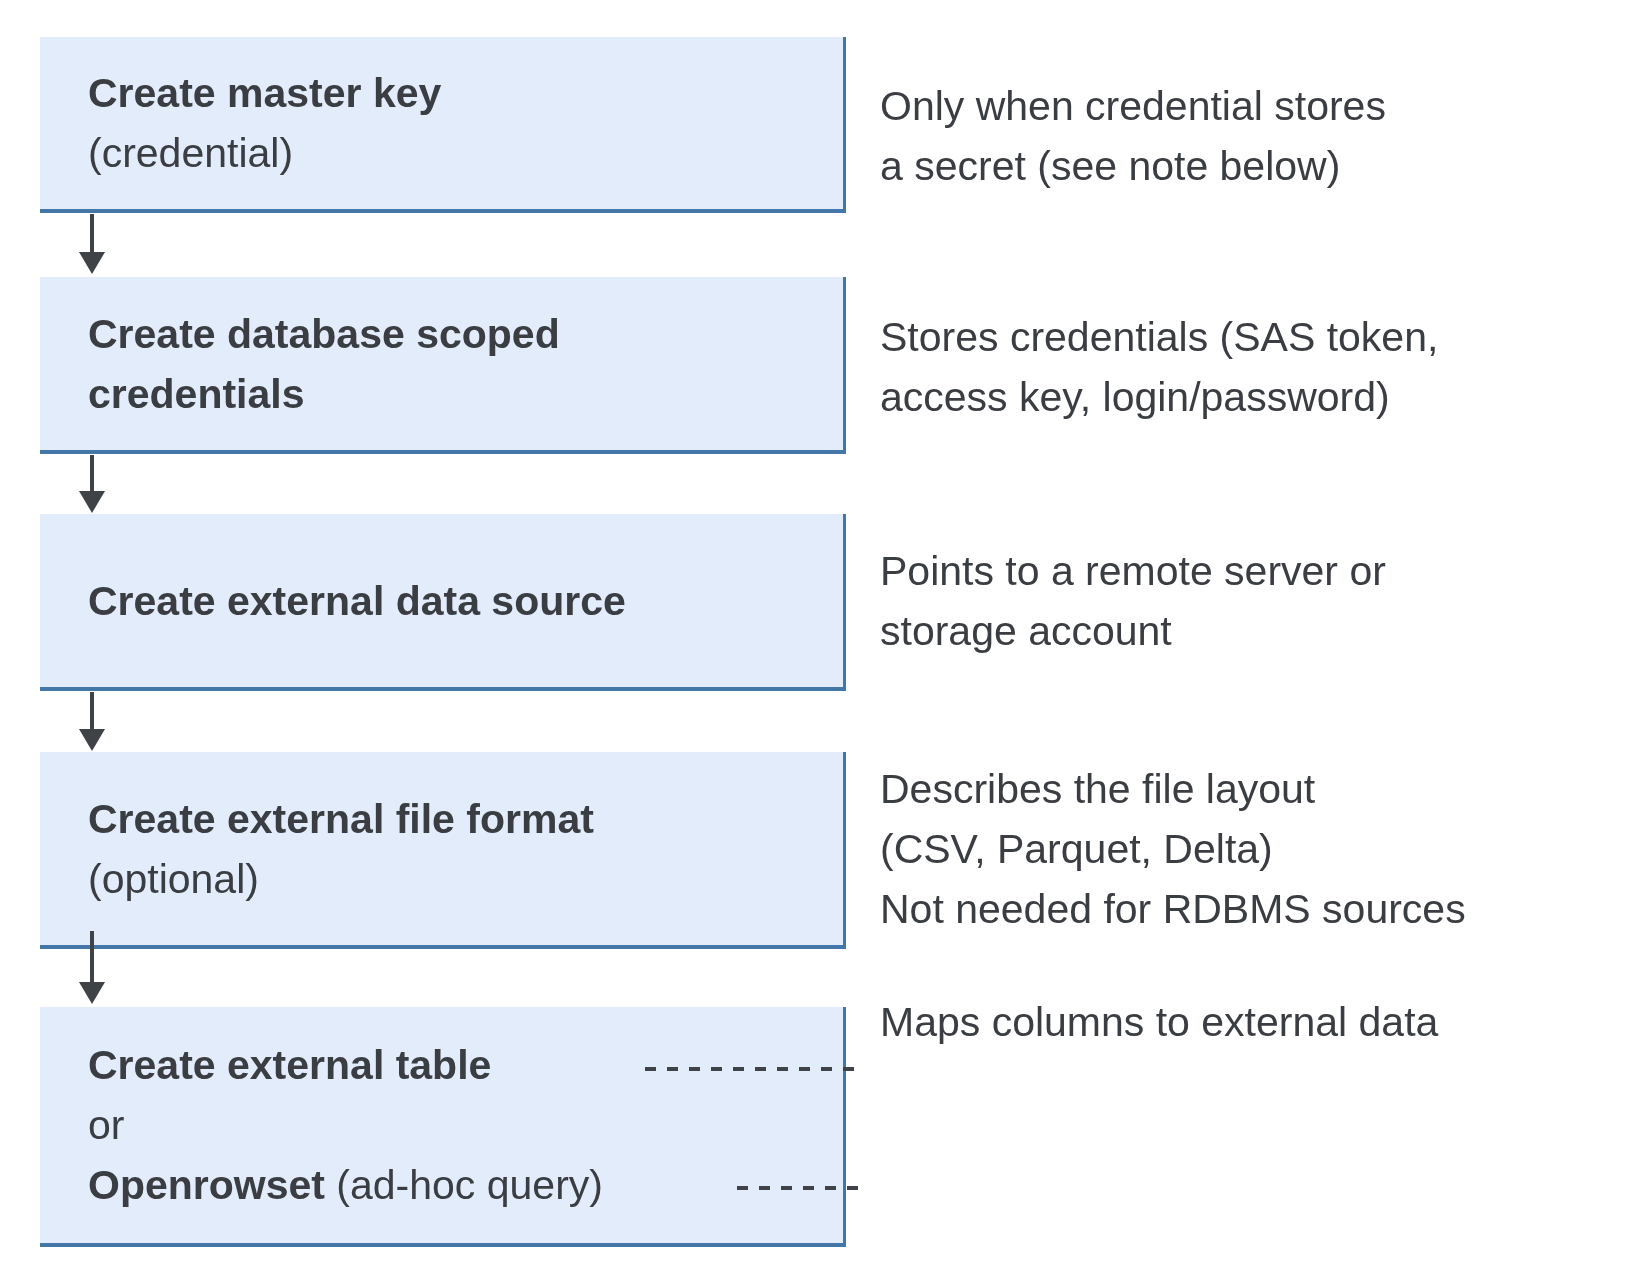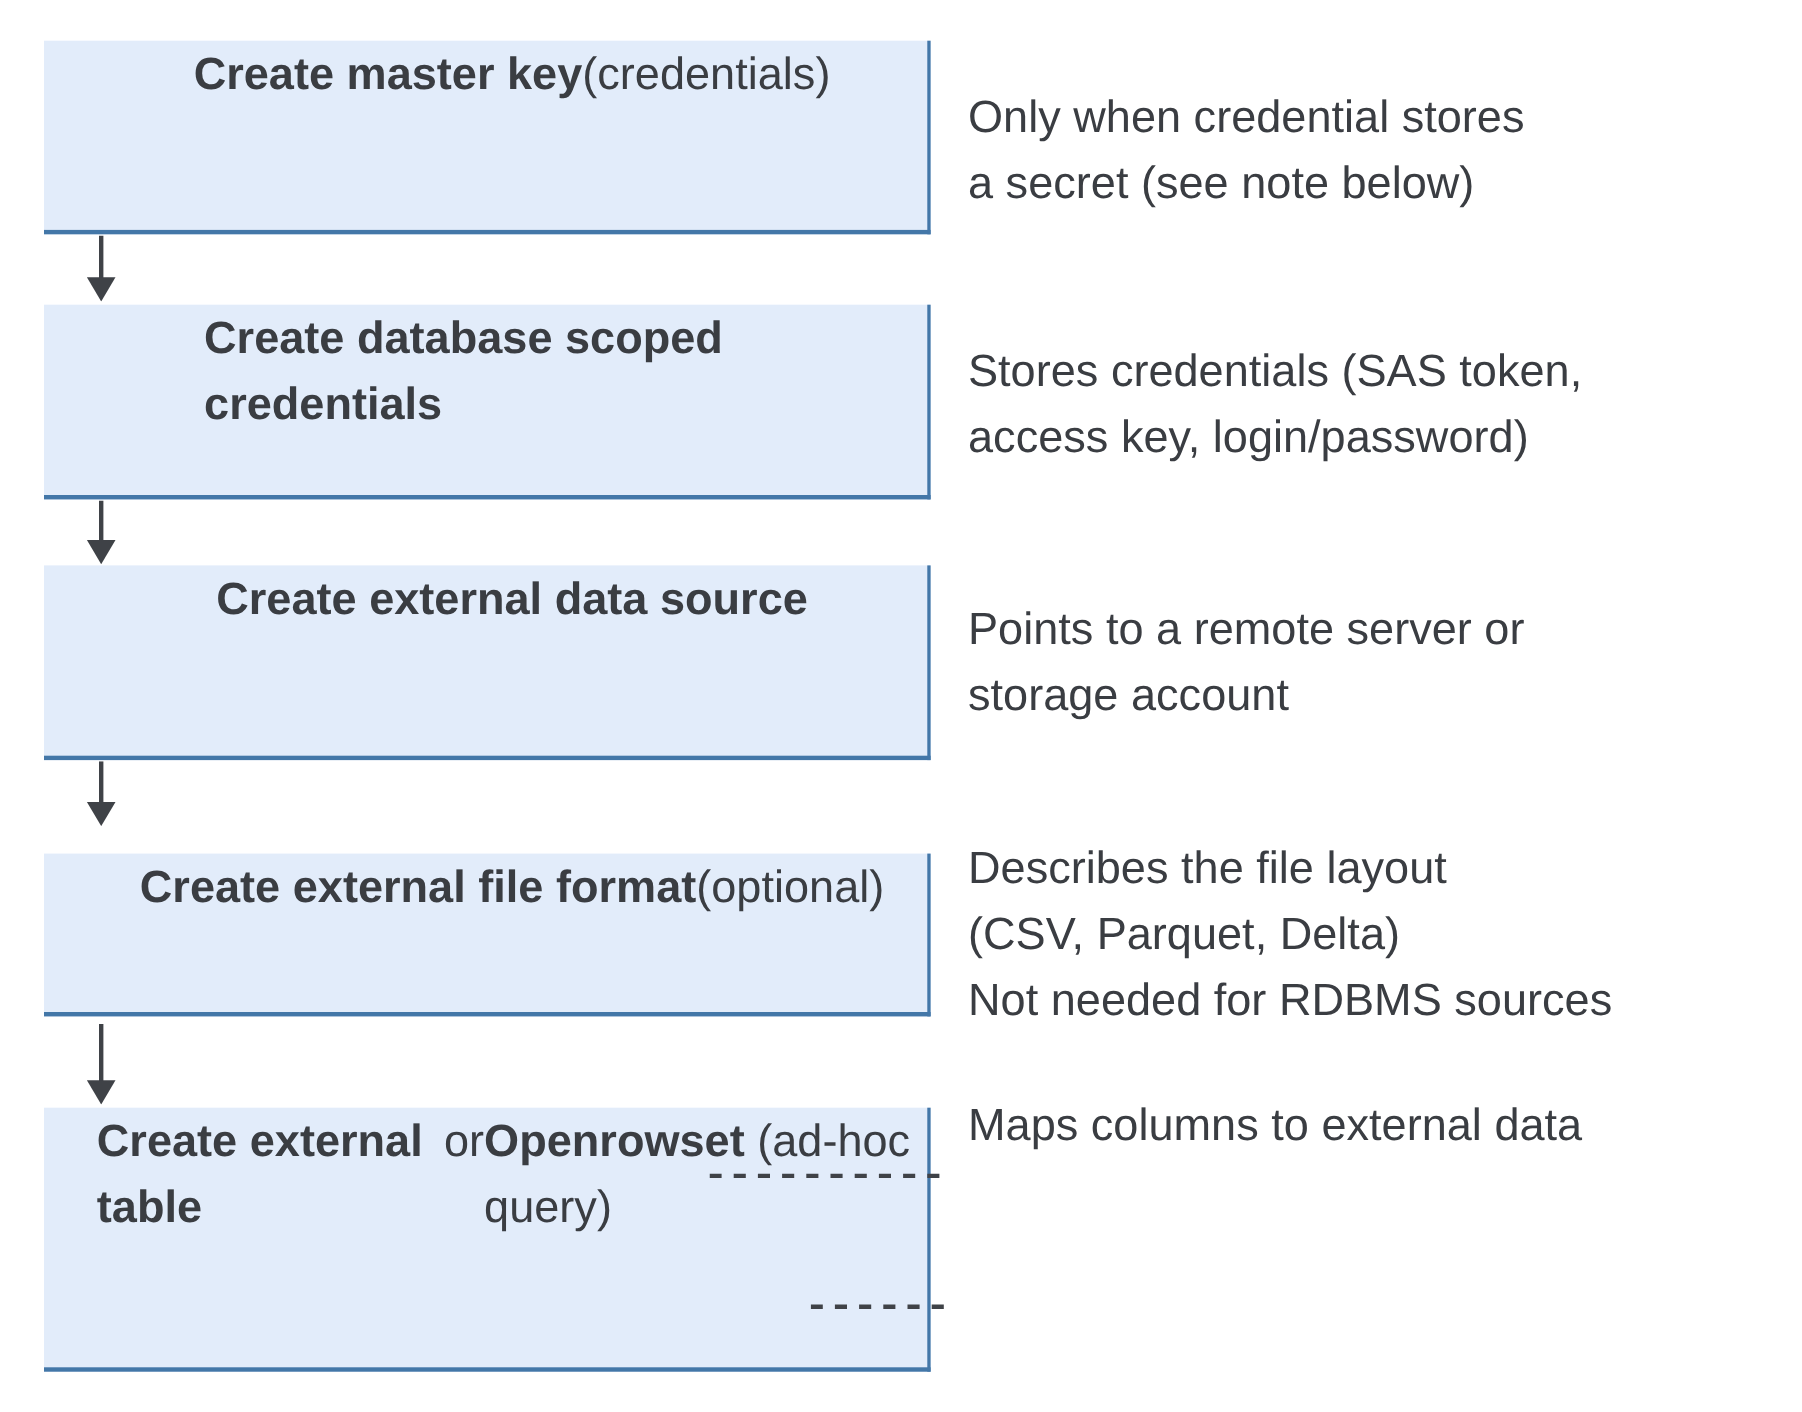--- a/index.html
+++ b/index.html
@@ -14,21 +14,21 @@
   }
   .step-box {
     position: absolute;
     left: 40px;
     width: 806px;
     box-sizing: border-box;
     background: var(--box-fill, #e2ecfa);
     border-right: 3px solid var(--box-border, #4377a8);
     border-bottom: 4px solid var(--box-border, #4377a8);
     display: flex;
-    flex-direction: row;
+    flex-direction: column;
     justify-content: center;
     padding-left: 48px;
     font-size: 41px;
     line-height: 60px;
   }
   .bold { font-weight: bold; }
   .title-wrap { max-width: 560px; }
   .note {
     position: absolute;
     left: 880px;
@@ -38,21 +38,21 @@
   }
   .arrow { position: absolute; left: 77px; width: 30px; }
   .arrow line { stroke: var(--connector, #3f4247); stroke-width: 4; }
   .arrow polygon { fill: var(--connector, #3f4247); }
   .dash { position: absolute; height: 14px; }
   .dash line { stroke: var(--connector, #3f4247); stroke-width: 4; }
 
   #box-1 { top: 37px;   height: 176px; }
   #box-2 { top: 277px;  height: 177px; }
   #box-3 { top: 514px;  height: 177px; }
-  #box-4 { top: 776px;  height: 148px; }
+  #box-4 { top: 752px;  height: 197px; }
   #box-5 { top: 1007px; height: 240px; }
 
   #arrow-1 { top: 214px; height: 60px; }
   #arrow-2 { top: 455px; height: 58px; }
   #arrow-3 { top: 692px; height: 59px; }
   #arrow-4 { top: 931px; height: 73px; }
 
   #note-1 { top: 76px; }
   #note-2 { top: 307px; }
   #note-3 { top: 541px; }
@@ -63,21 +63,21 @@
   #dash-1 { left: 645px; top: 1062px; width: 218px; }
   #dash-2 { left: 737px; top: 1181px; width: 126px; }
 </style>
 </head>
 <body style="--background: #ffffff; --box-fill: #e2ecfa; --box-border: #4377a8; --text: #3a3d42; --connector: #3f4247;">
 
 <div class="canvas">
 
   <div class="step-box" id="box-1">
     <div class="bold">Create master key</div>
-    <div>(credentials)</div>
+    <div>(credential)</div>
   </div>
   <div class="note" id="note-1">Only when credential stores
 a secret (see note below)</div>
 
   <svg class="arrow" id="arrow-1" viewBox="0 0 30 60">
     <line x1="15" y1="0" x2="15" y2="40"></line>
     <polygon points="2,38 28,38 15,60"></polygon>
   </svg>
 
   <div class="step-box" id="box-2">

